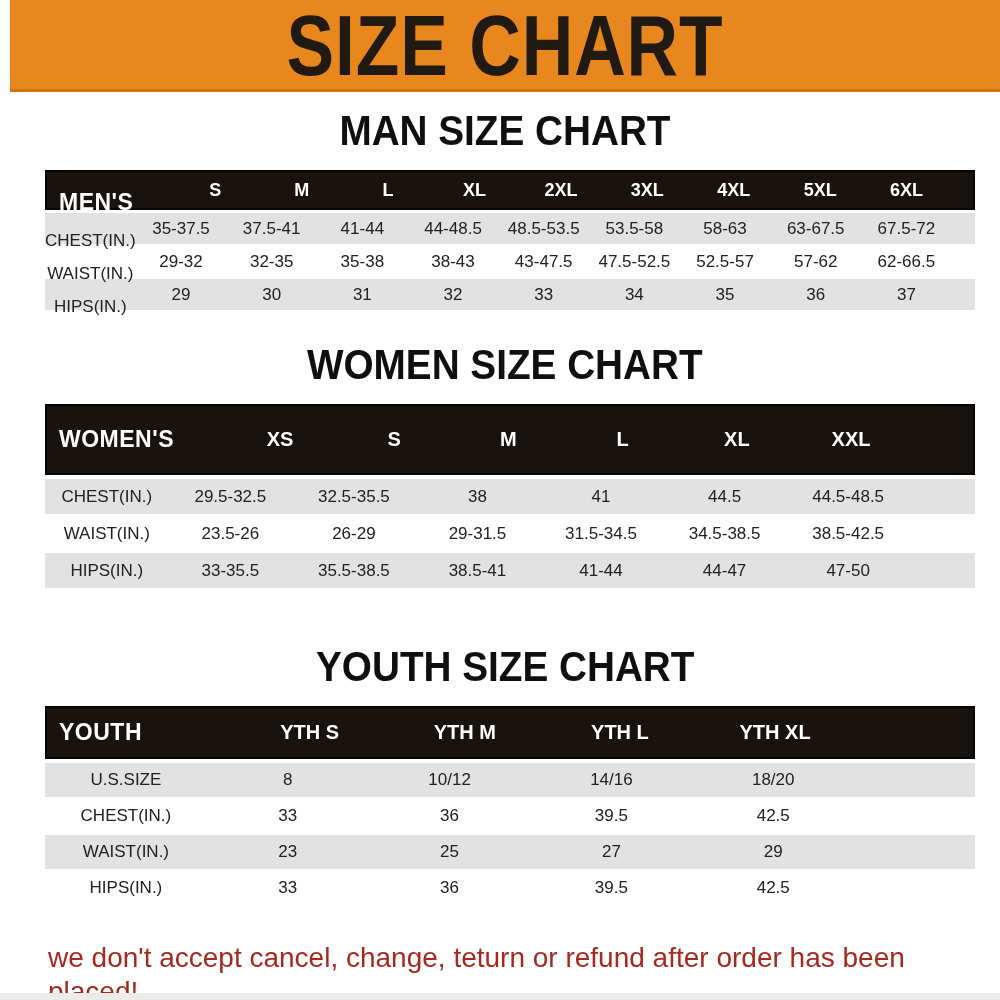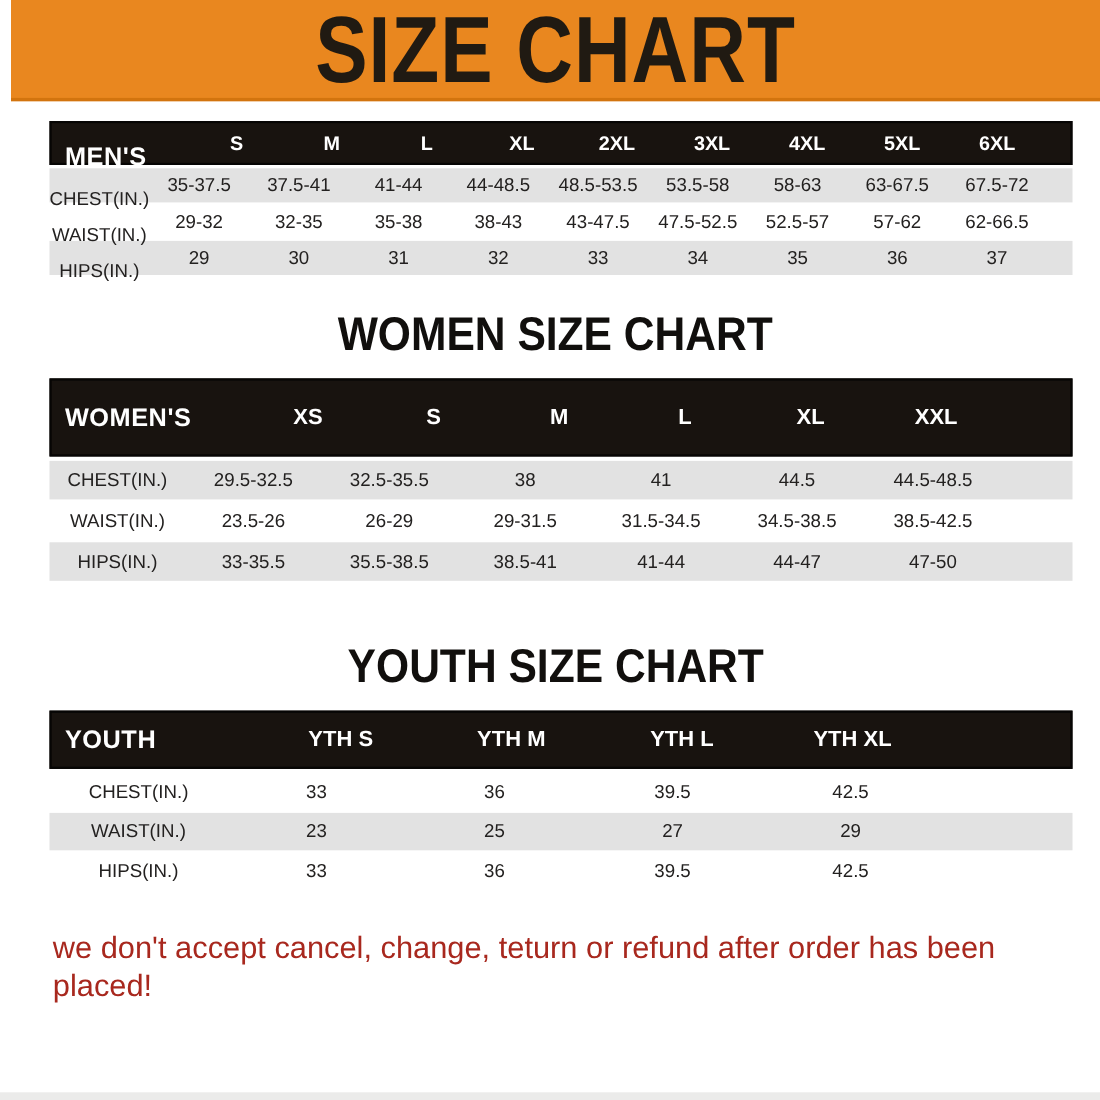--- a/index.html
+++ b/index.html
@@ -92,20 +92,21 @@
 </style>
 </head>
 <body>
 
 <div class="page">
 
   <header class="banner">
     <span class="banner-title">SIZE CHART</span>
   </header>
 
+  <h2 class="section-heading heading-man"><span class="squeeze">MAN SIZE CHART</span></h2>
 
   <div class="chart-table man">
     <div class="thead thead-man">
       <span class="th th-label">MEN'S</span>
       <span class="th th-col">S</span>
       <span class="th th-col">M</span>
       <span class="th th-col">L</span>
       <span class="th th-col">XL</span>
       <span class="th th-col">2XL</span>
       <span class="th th-col">3XL</span>
@@ -211,20 +212,28 @@
   <div class="chart-table youth">
     <div class="thead thead-youth">
       <span class="th th-label">YOUTH</span>
       <span class="th th-col">YTH S</span>
       <span class="th th-col">YTH M</span>
       <span class="th th-col">YTH L</span>
       <span class="th th-col">YTH XL</span>
       <span class="spacer"></span>
     </div>
 
+    <div class="tr tr-youth shade">
+      <span class="td td-label">U.S.SIZE</span>
+      <span class="td">8</span>
+      <span class="td">10/12</span>
+      <span class="td">14/16</span>
+      <span class="td">18/20</span>
+      <span class="spacer"></span>
+    </div>
 
     <div class="tr tr-youth">
       <span class="td td-label">CHEST(IN.)</span>
       <span class="td">33</span>
       <span class="td">36</span>
       <span class="td">39.5</span>
       <span class="td">42.5</span>
       <span class="spacer"></span>
     </div>
 

